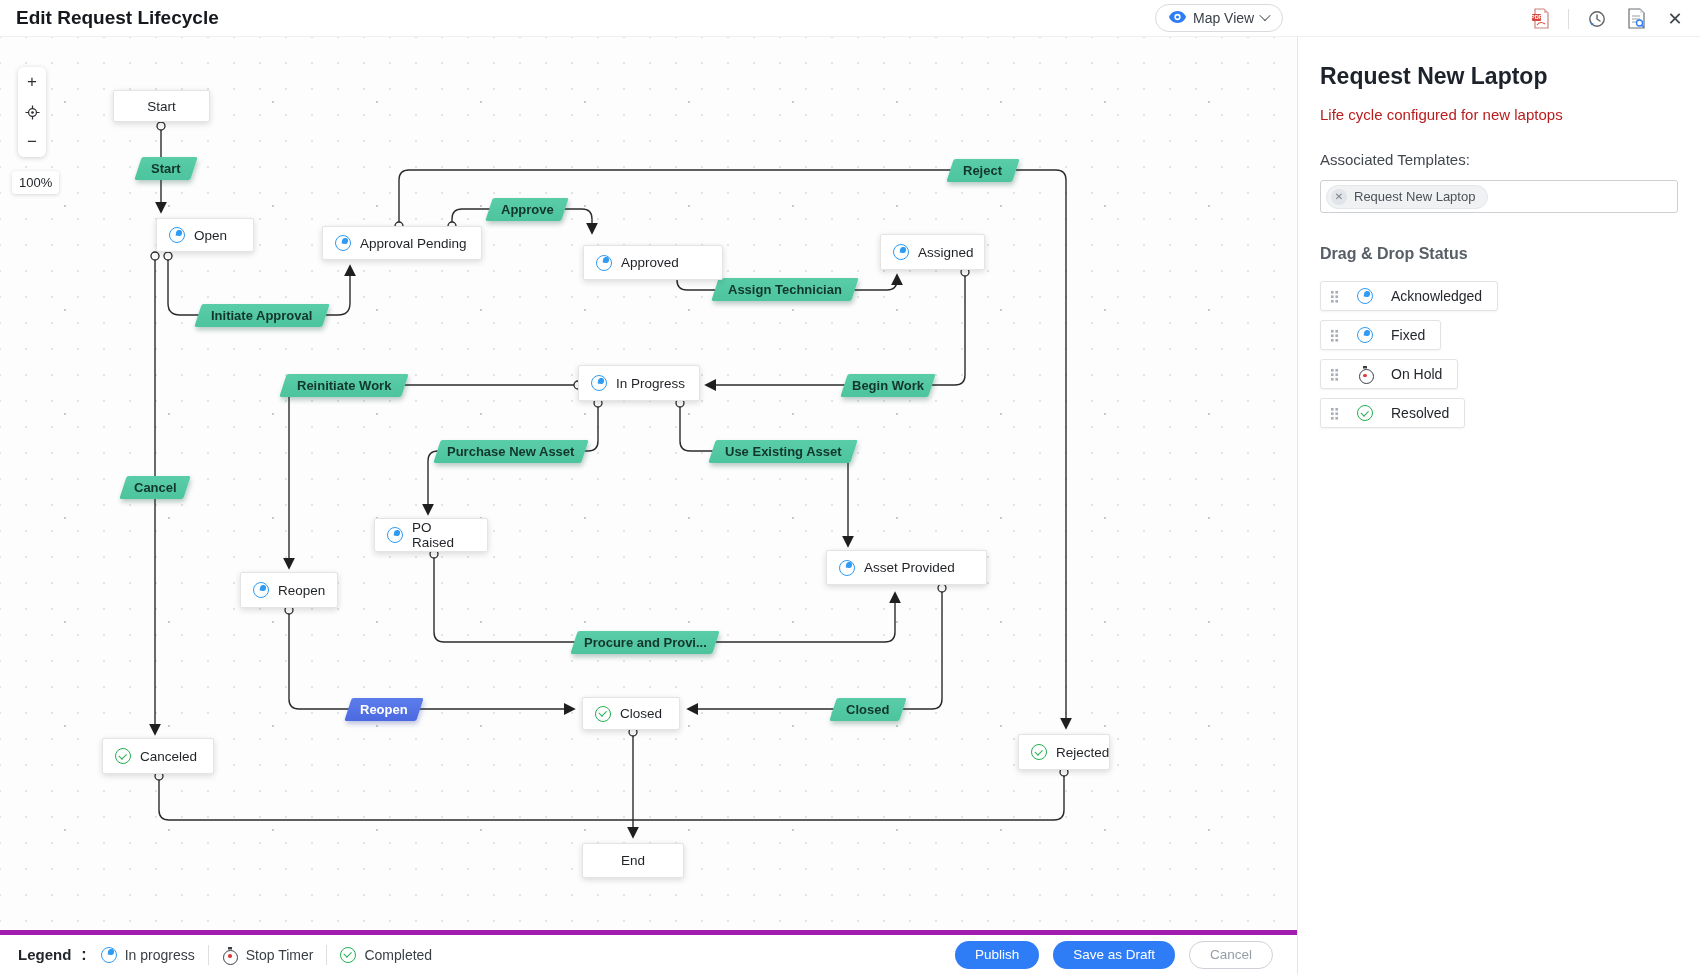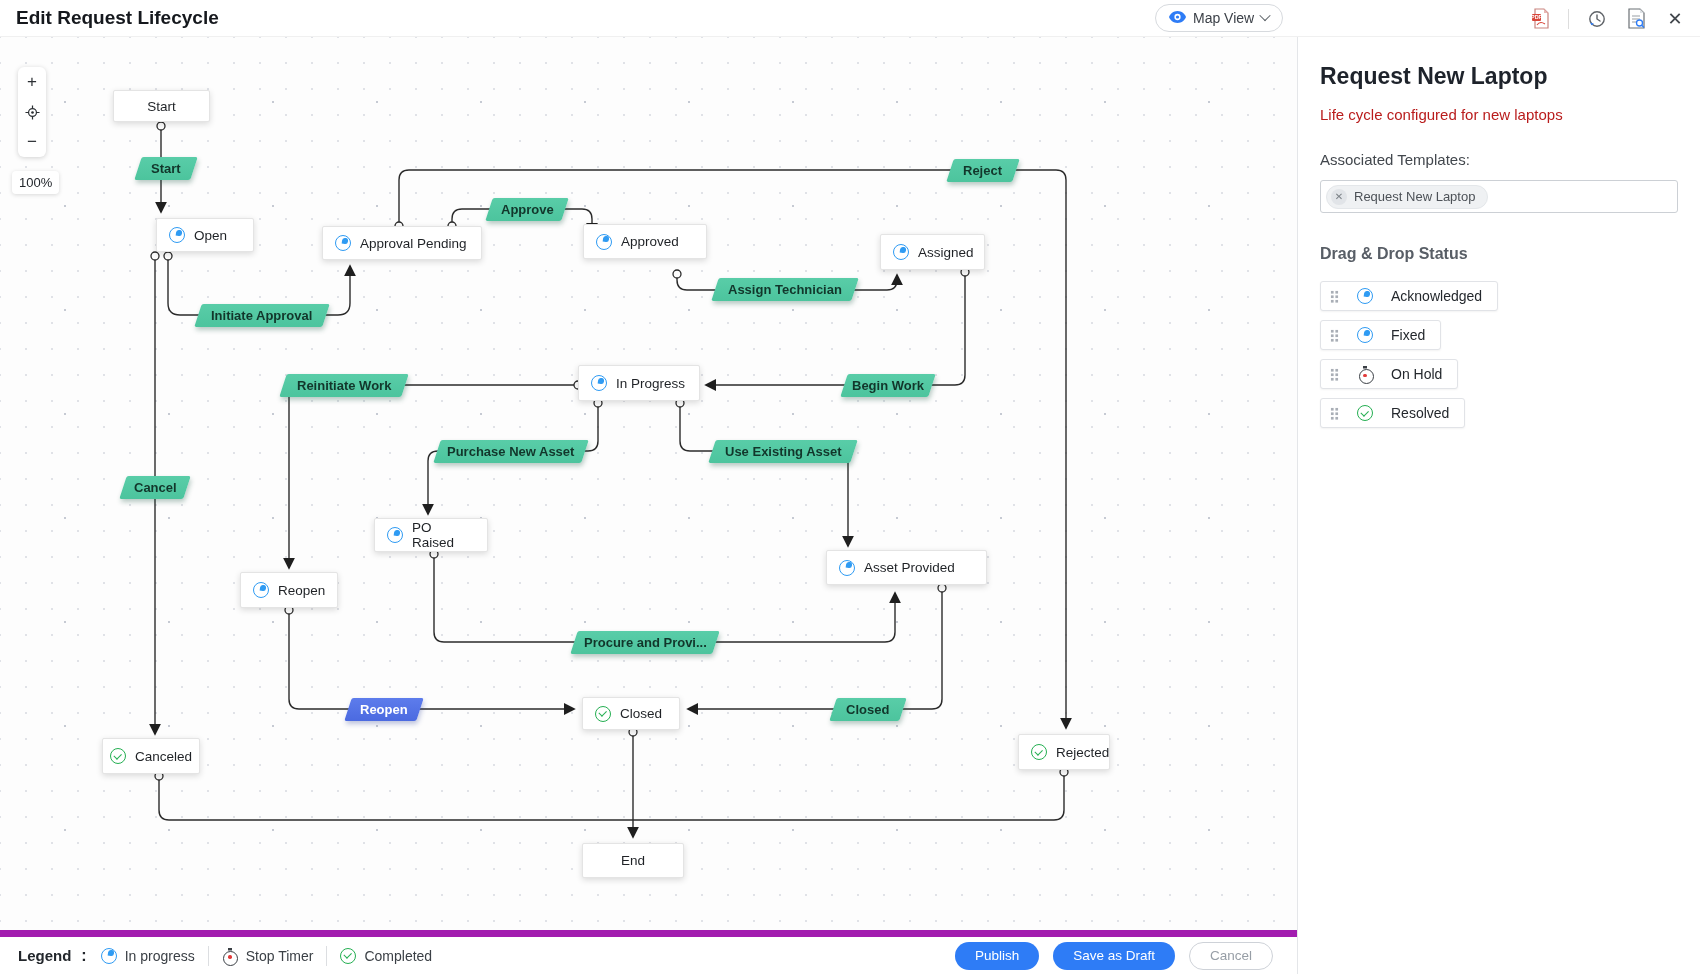--- a/index.html
+++ b/index.html
@@ -53,21 +53,21 @@
   .sb-sub { font-size:15px; color:#b91c1c; margin-bottom:28px; }
   .sb-label { font-size:15px; color:#42474d; font-weight:500; margin-bottom:12px; }
   .tpl-box { border:1px solid #ccd0d5; border-radius:3px; height:33px; display:flex; align-items:center; padding:0 5px; margin-bottom:32px; }
   .tag { display:inline-flex; align-items:center; gap:7px; background:#eff1f3; border:1px solid #e4e7ea; border-radius:13px; padding:3px 12px 3px 4px; font-size:13px; color:#4c5157; cursor:pointer; }
   .tag-x { width:16px; height:16px; border-radius:50%; background:#e1e4e8; color:#7a8086; font-size:10px; display:flex; align-items:center; justify-content:center; }
   .dd-head { font-size:16px; font-weight:600; color:#585e66; margin:4px 0 18px; }
   .status-card { display:flex; width:max-content; align-items:center; gap:18px; border:1px solid #e1e3e7; border-radius:3px; background:#fff; padding:6px 15px 6px 9px; margin-bottom:9px; box-shadow:0 1px 2px rgba(0,0,0,.05); font-size:14px; color:#24282d; cursor:grab; }
   .dots { width:9px; height:13px; flex:none; background-image:radial-gradient(circle,#a9aeb6 1.3px,transparent 1.5px); background-size:4.5px 4.5px; }
 
   
-  .footer { position:absolute; left:0; top:930px; width:1297px; height:44px; background:#fff; border-top:7px solid #a21caf; display:flex; align-items:center; padding:0 18px; z-index:6; }
+  .footer { position:absolute; left:0; top:930px; width:1297px; height:44px; background:#fff; border-top:5px solid #a21caf; display:flex; align-items:center; padding:0 18px; z-index:6; }
   .legend-label { font-weight:700; font-size:15px; color:#23272c; }
   .legend-colon { margin:0 14px 0 10px; color:#23272c; font-weight:700; }
   .litem { display:flex; align-items:center; gap:8px; font-size:14px; color:#3b4046; }
   .vdiv { width:1px; height:20px; background:#dcdee1; margin:0 13px; }
   .f-btns { margin-left:auto; display:flex; gap:14px; margin-right:6px; }
   .btn { height:28px; border-radius:15px; font-size:13.5px; padding:0 20px; display:flex; align-items:center; border:none; cursor:pointer; font-family:inherit; font-weight:500; }
   .btn-blue { background:#2E7CF6; color:#fff; }
   .btn-ghost { background:#fff; border:1px solid #ced2d8; color:#979ea6; }
 </style>
 </head>
@@ -169,21 +169,21 @@
           <span>Start</span>
         </div>
         <div class="node" style="left: 112px; top: 181px; width: 98px; height: 34px; margin-left: 44px;">
           <span class="ic ic-progress"></span>
           <span>Open</span>
         </div>
         <div class="node" style="left: 322px; top: 189px; width: 160px; height: 34px;">
           <span class="ic ic-progress"></span>
           <span>Approval Pending</span>
         </div>
-        <div class="node" style="left: 583px; top: 187px; width: 124px; height: 35px;">
+        <div class="node" style="left: 583px; top: 208px; width: 140px; height: 35px;">
           <span class="ic ic-progress"></span>
           <span>Approved</span>
         </div>
         <div class="node" style="left: 880px; top: 197px; width: 105px; height: 36px;">
           <span class="ic ic-progress"></span>
           <span>Assigned</span>
         </div>
         <div class="node" style="left: 578px; top: 328px; width: 122px; height: 36px;">
           <span class="ic ic-progress"></span>
           <span>In Progress</span>
@@ -197,21 +197,21 @@
           <span>Reopen</span>
         </div>
         <div class="node" style="left: 826px; top: 513px; width: 161px; height: 35px;">
           <span class="ic ic-progress"></span>
           <span>Asset Provided</span>
         </div>
         <div class="node" style="left: 582px; top: 660px; width: 98px; height: 33px;">
           <span class="ic ic-done"></span>
           <span>Closed</span>
         </div>
-        <div class="node" style="left: 102px; top: 701px; width: 98px; height: 36px; justify-content: center;">
+        <div class="node" style="left: 102px; top: 701px; width: 112px; height: 36px;">
           <span class="ic ic-done"></span>
           <span>Canceled</span>
         </div>
         <div class="node" style="left: 1018px; top: 697px; width: 92px; height: 36px;">
           <span class="ic ic-done"></span>
           <span>Rejected</span>
         </div>
         <div class="node plain" style="left: 582px; top: 806px; width: 102px; height: 35px;">
           <span>End</span>
         </div>

